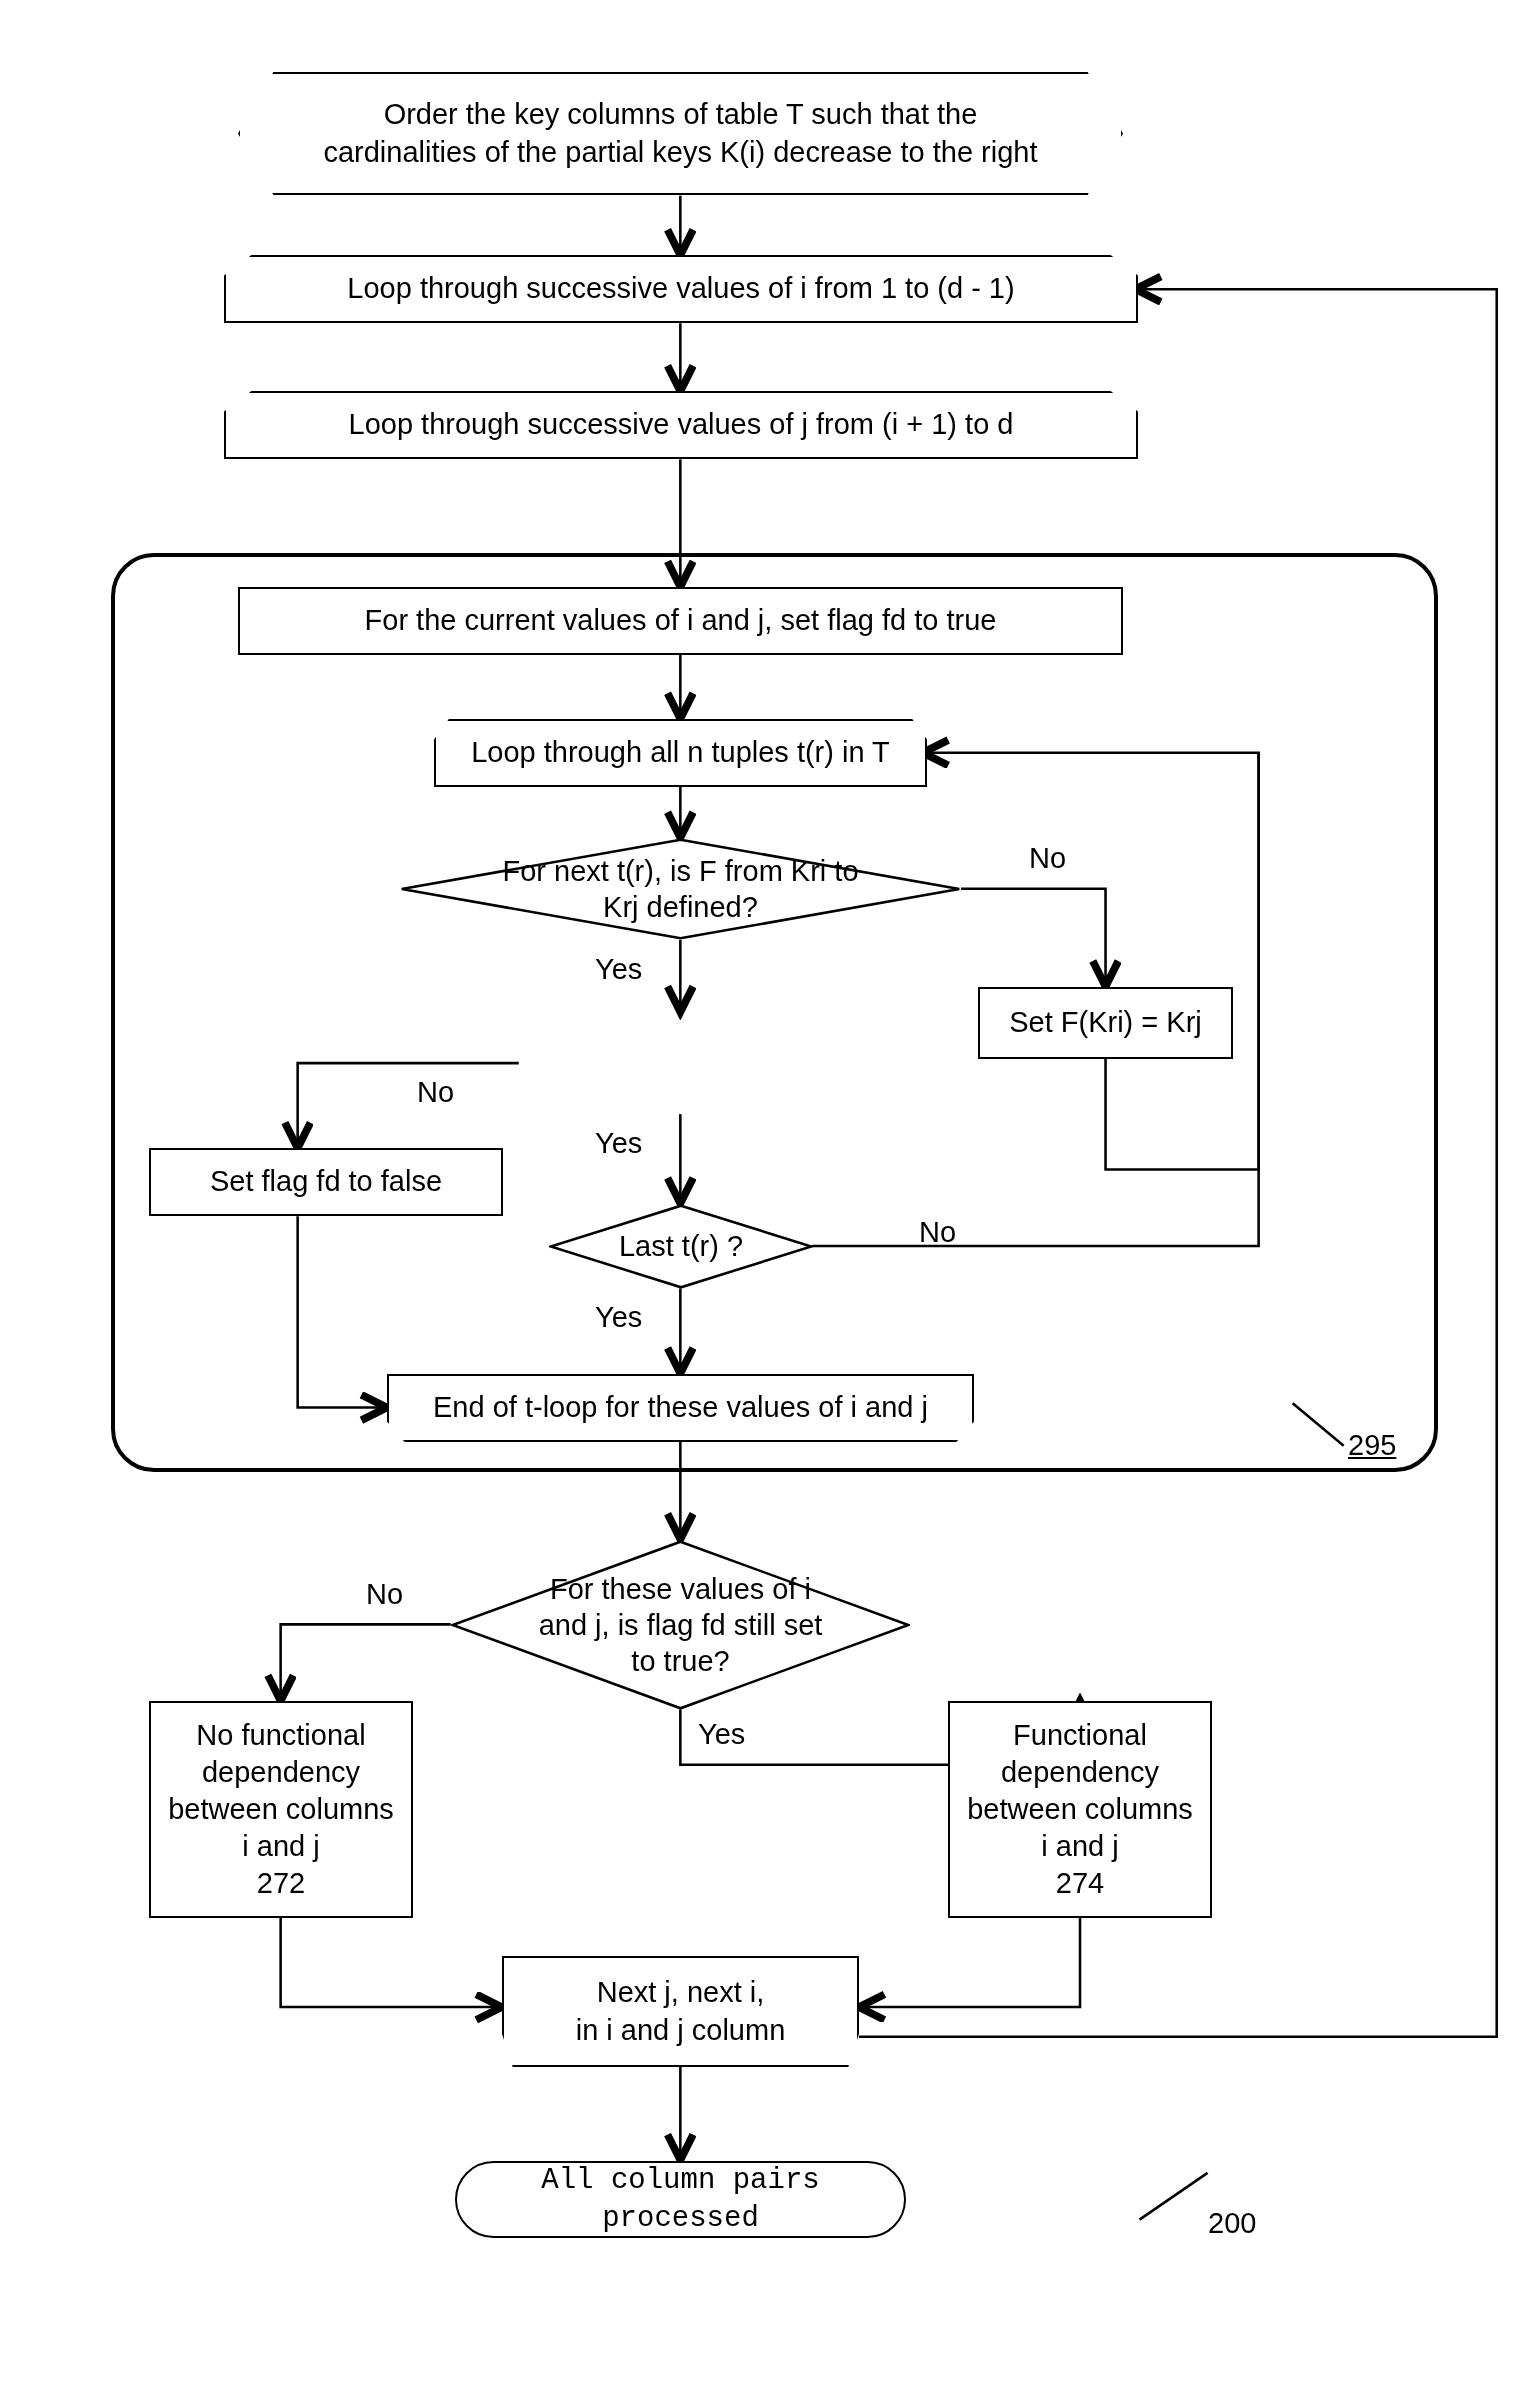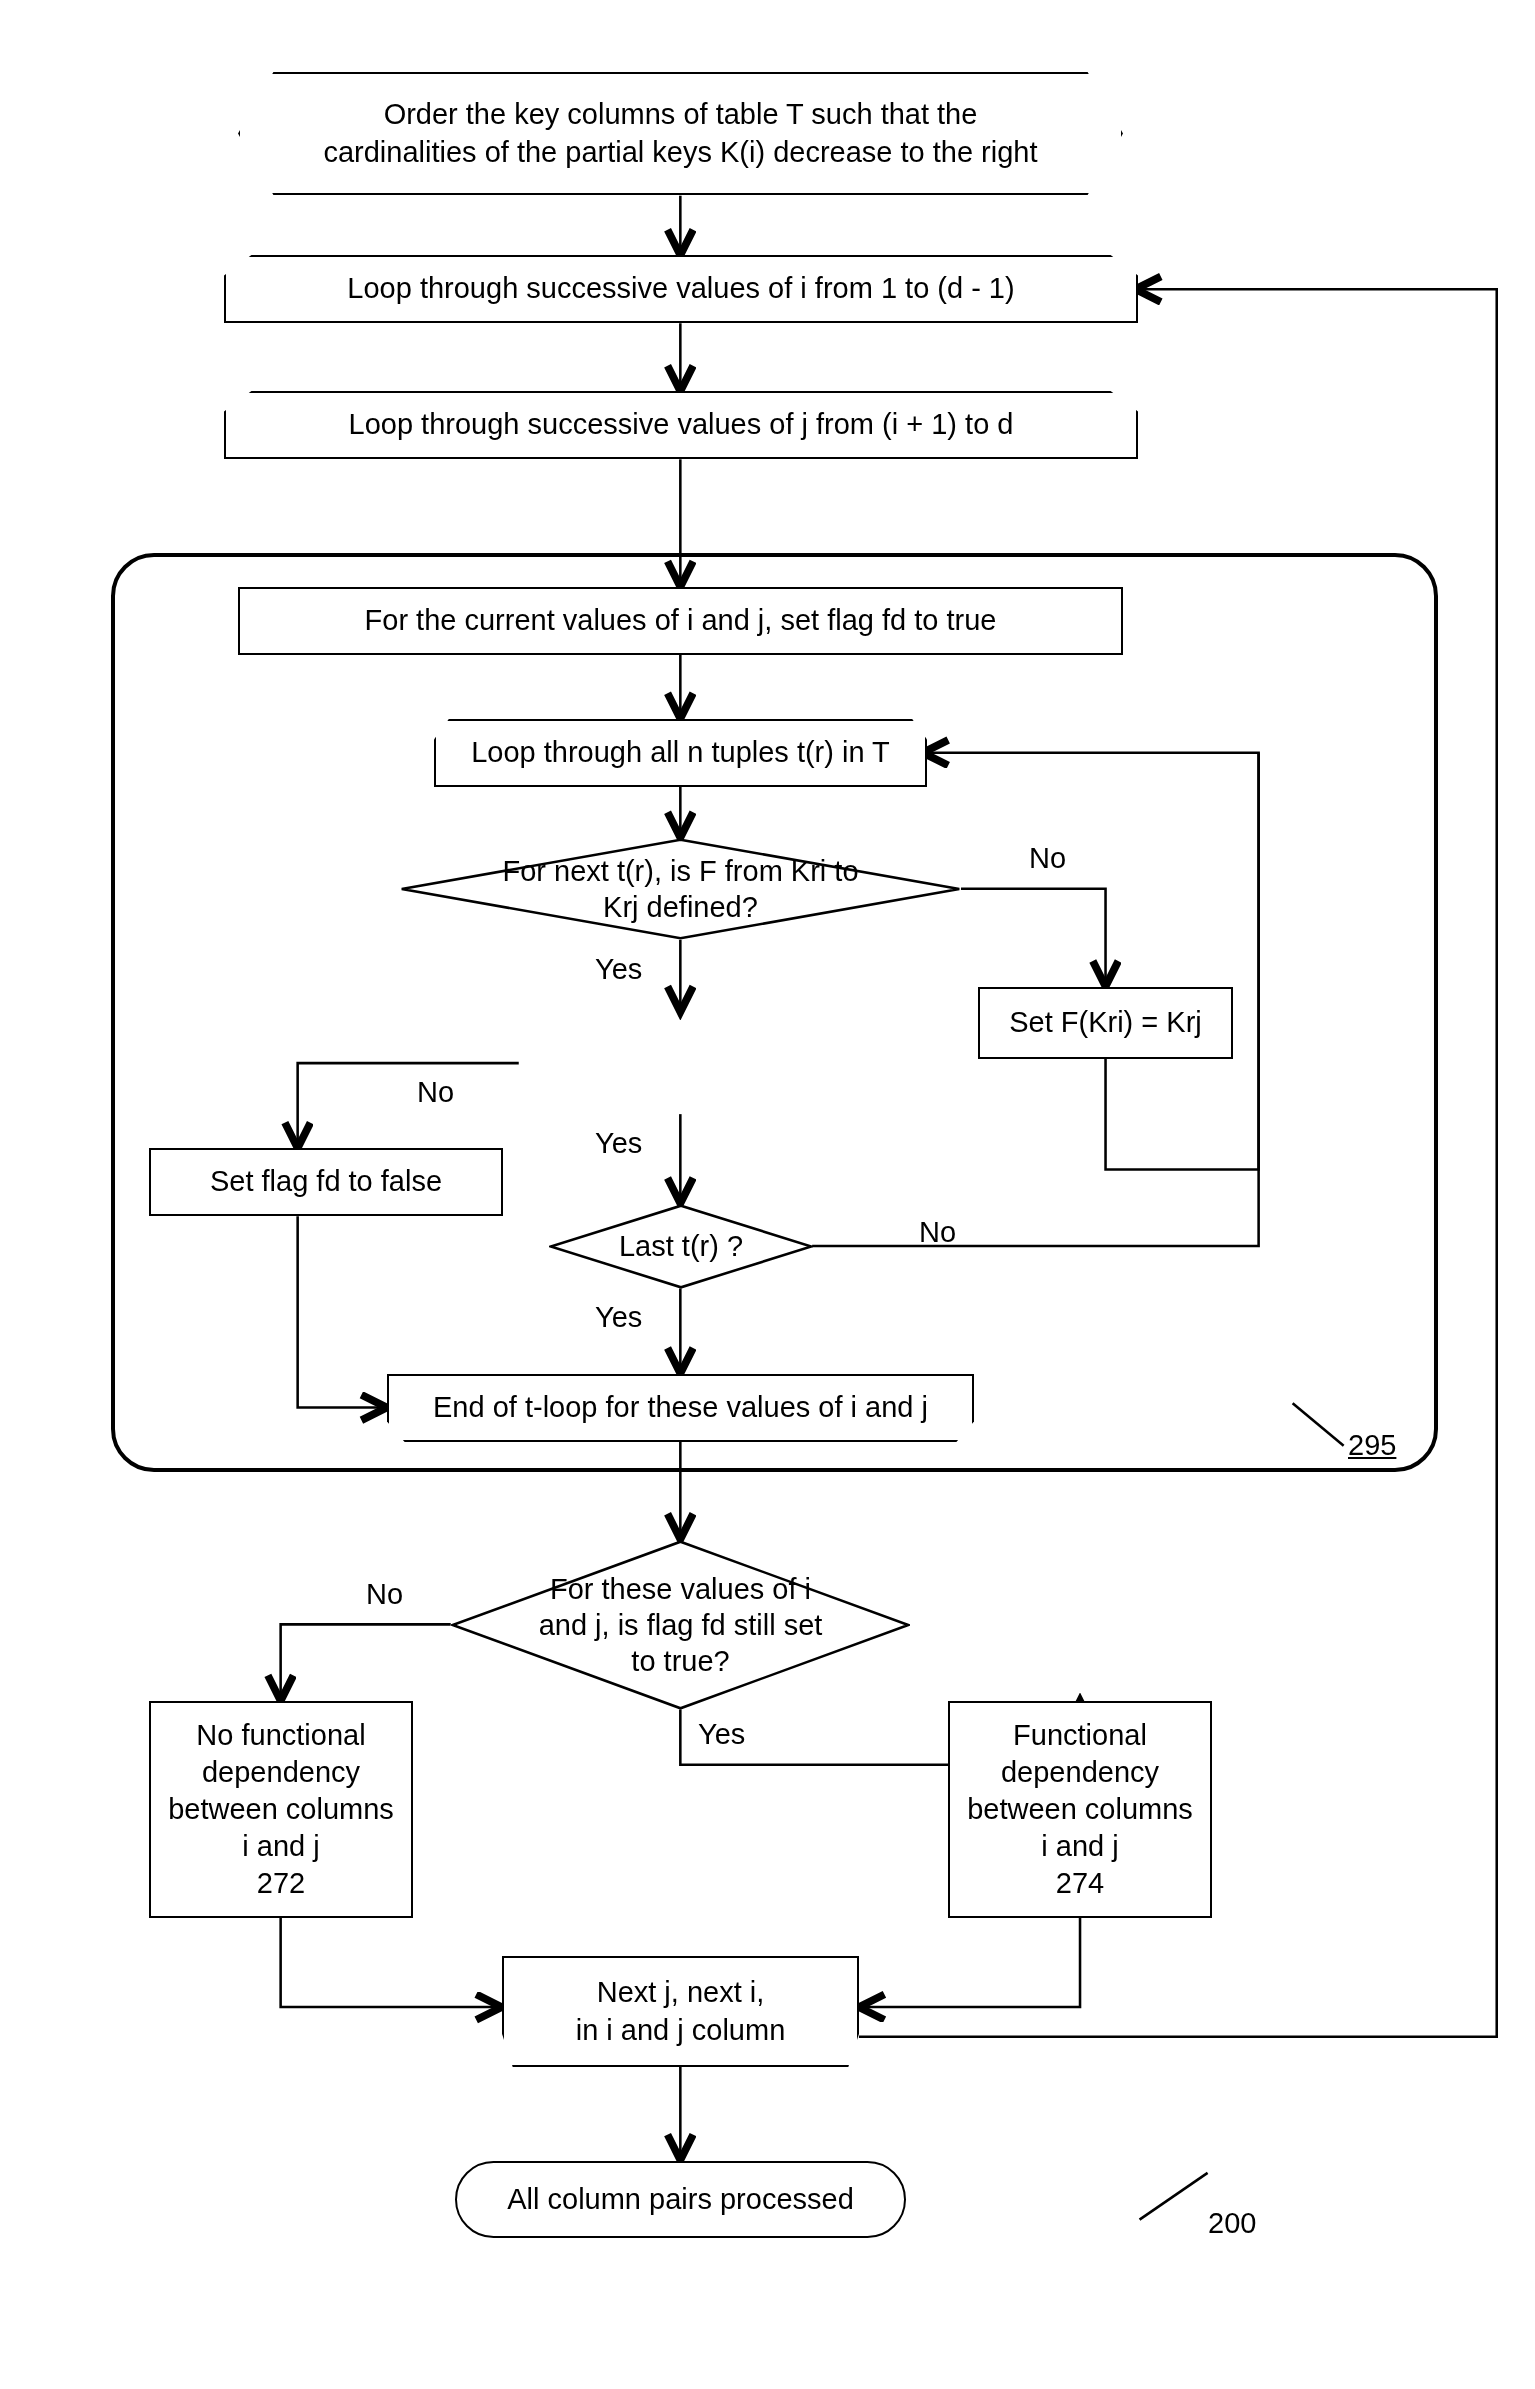--- a/index.html
+++ b/index.html
@@ -205,21 +205,21 @@
     <span>between columns</span>
     <span>i and j</span>
     <span>274</span>
   </div>
 
   <div class="node clip-loop-end" style="left:502px; top:1956px; width:357px; height:111px; flex-direction:column;">
     <span>Next j, next i,</span>
     <span>in i and j column</span>
   </div>
 
-  <div class="node terminator" style="left:455px; top:2161px; width:451px; height:77px;">
+  <div class="node terminator" style="left:455px; top:2161px; width:451px; height:77px;font-family:Liberation Mono, monospace;">
     <span>All column pairs processed</span>
   </div>
 
   <div class="label" style="left:1029px; top:842px;">No</div>
   <div class="label" style="left:595px; top:953px;">Yes</div>
   <div class="label" style="left:417px; top:1076px;">No</div>
   <div class="label" style="left:595px; top:1127px;">Yes</div>
   <div class="label" style="left:919px; top:1216px;">No</div>
   <div class="label" style="left:595px; top:1301px;">Yes</div>
   <div class="label" style="left:366px; top:1578px;">No</div>

